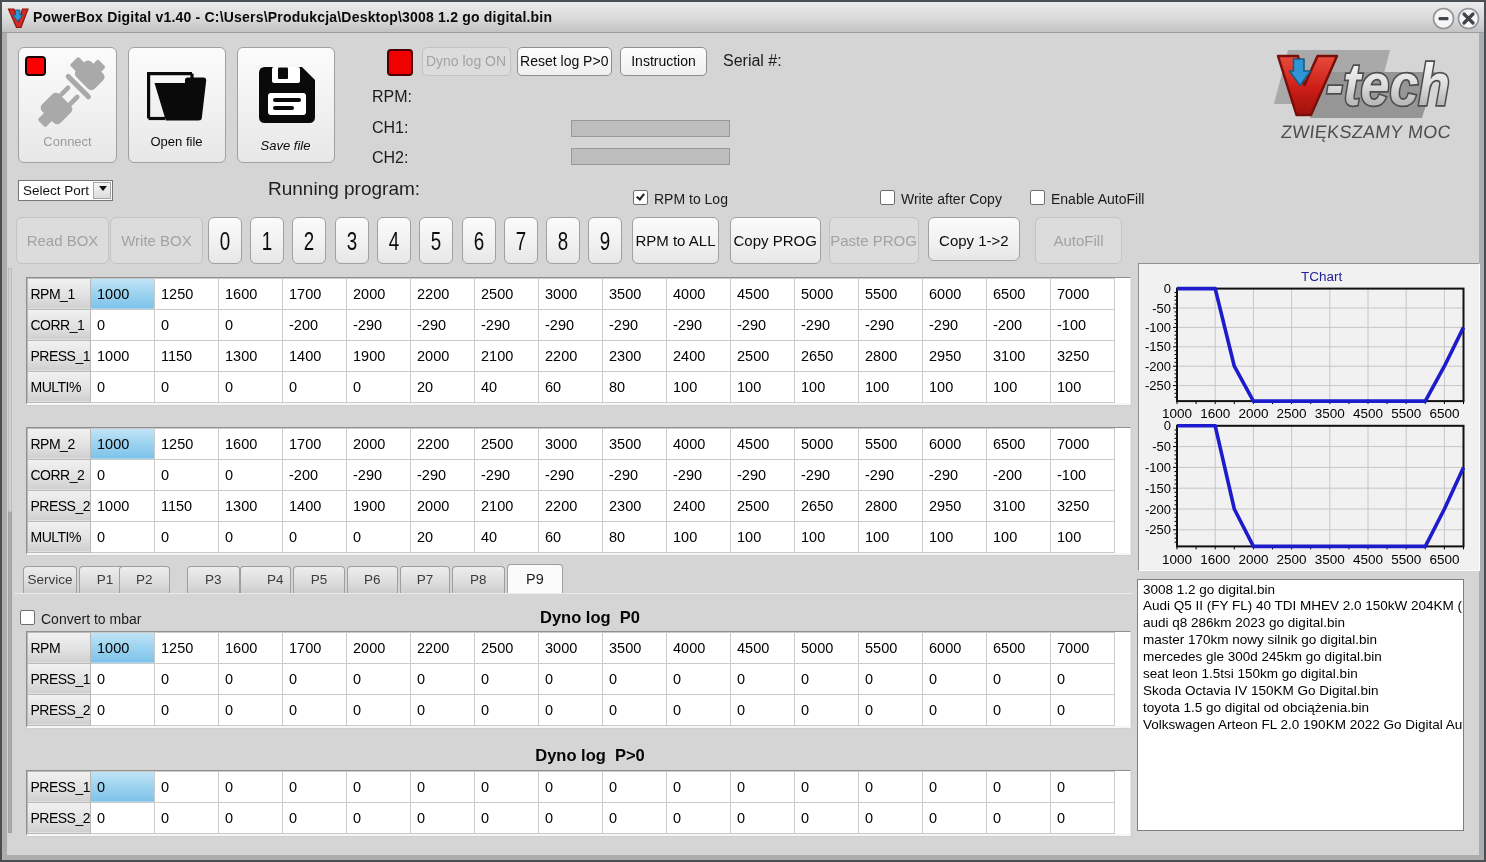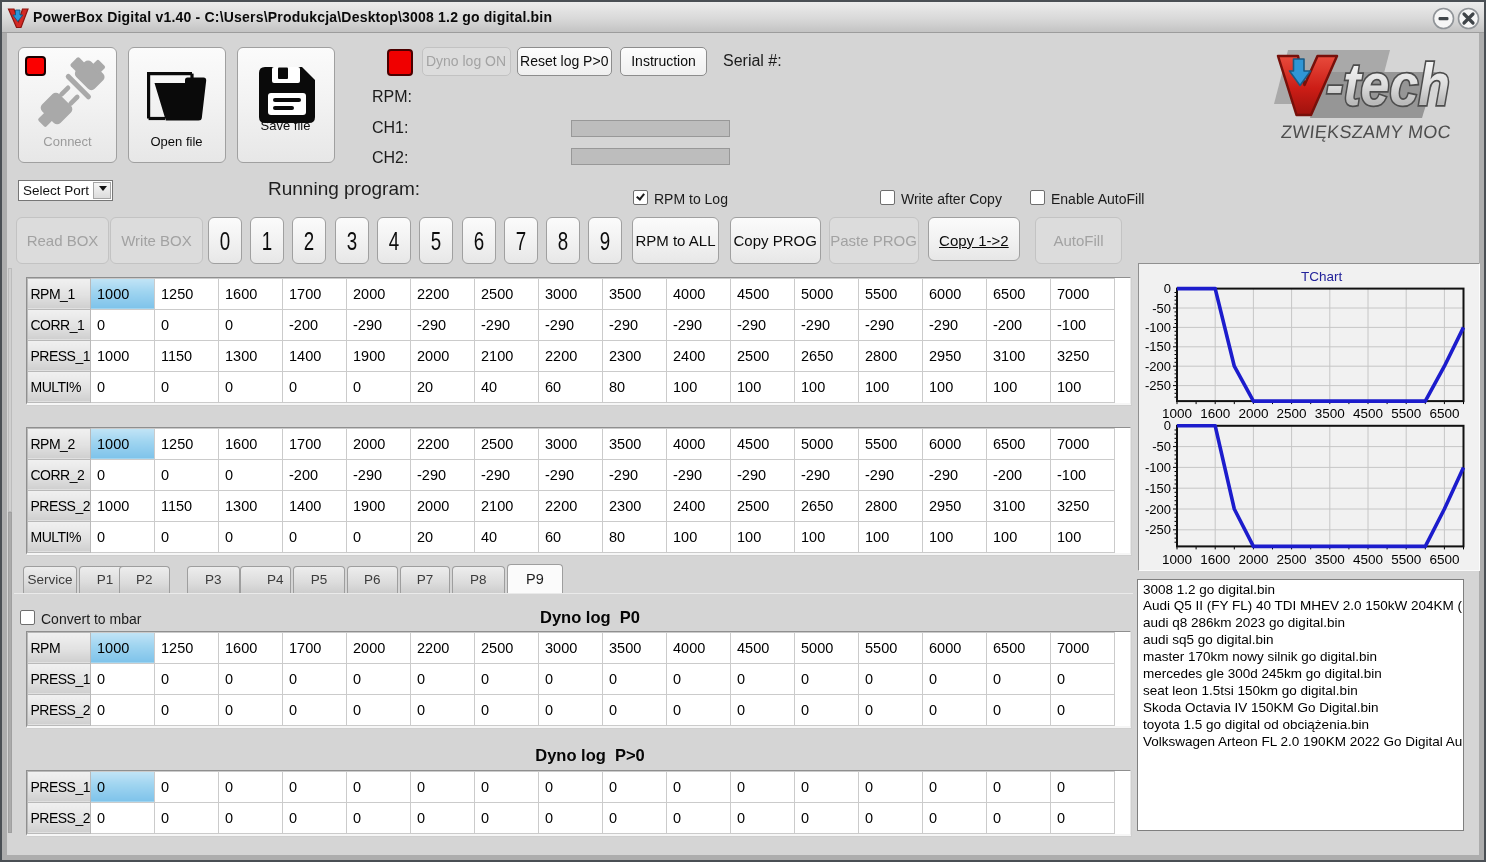--- a/index.html
+++ b/index.html
@@ -68,21 +68,21 @@
     <svg style="position:absolute;left:16.5px;top:16.5px;" width="65" height="57" viewBox="0 0 65 57">
 <g fill="none" stroke="#0a0a0a" stroke-width="3.2">
 <path d="M3.6 53.5 V8.6 H47"></path>
 <path d="M47 8.6 V14"></path>
 <path d="M3.6 53.5 H20"></path>
 </g>
 <path d="M9.5 18 L40 18 L40 15 Q40 12.5 42.5 12.5 L58.5 12.5 Q61.3 12.5 61.2 15.5 L56.8 53 Q56.5 55.5 53.5 55.5 L20.8 55.5 Z" fill="#0a0a0a"></path>
 </svg>
   </div>
 <div class="btn" style="left:236.5px;top:47px;width:98px;height:116px;font-size:13px;">
-    <span style="position:absolute;left:0;right:0;top:70px;color:#0c0c0c;">Save file</span>
+    <span style="position:absolute;left:0;right:0;top:90px;color:#0c0c0c;font-style:italic;">Save file</span>
     <svg style="position:absolute;left:17px;top:15px;" width="64" height="64" viewBox="0 0 64 64">
 <path d="M4 10 Q4 4 10 4 H47 L60 17 V54 Q60 60 54 60 H10 Q4 60 4 54 Z" fill="#0a0a0a"></path>
 <rect x="17" y="4" width="28" height="16" rx="2" fill="#ffffff"></rect>
 <rect x="23" y="4.5" width="10" height="11.5" rx="1" fill="#0a0a0a"></rect>
 <rect x="13" y="30" width="38" height="22" rx="3" fill="#ffffff"></rect>
 <rect x="18" y="35" width="28" height="4" rx="2" fill="#0a0a0a"></rect>
 <rect x="18" y="43" width="21" height="4" rx="2" fill="#0a0a0a"></rect>
 </svg>
   </div>
 <div class="abs" style="left:387px;top:48.5px;width:26px;height:27px;background:#f00000;border:2px solid #4a0000;border-radius:4px;"></div>
@@ -117,21 +117,21 @@
 <div class="btn" style="left:334.6px;top:217px;width:34px;height:47px;line-height:46px;font-size:25px;"><span style="display:inline-block;transform:scaleX(0.75);">3</span></div>
 <div class="btn" style="left:376.9px;top:217px;width:34px;height:47px;line-height:46px;font-size:25px;"><span style="display:inline-block;transform:scaleX(0.75);">4</span></div>
 <div class="btn" style="left:419.2px;top:217px;width:34px;height:47px;line-height:46px;font-size:25px;"><span style="display:inline-block;transform:scaleX(0.75);">5</span></div>
 <div class="btn" style="left:461.5px;top:217px;width:34px;height:47px;line-height:46px;font-size:25px;"><span style="display:inline-block;transform:scaleX(0.75);">6</span></div>
 <div class="btn" style="left:503.8px;top:217px;width:34px;height:47px;line-height:46px;font-size:25px;"><span style="display:inline-block;transform:scaleX(0.75);">7</span></div>
 <div class="btn" style="left:546.1px;top:217px;width:34px;height:47px;line-height:46px;font-size:25px;"><span style="display:inline-block;transform:scaleX(0.75);">8</span></div>
 <div class="btn" style="left:588.4px;top:217px;width:34px;height:47px;line-height:46px;font-size:25px;"><span style="display:inline-block;transform:scaleX(0.75);">9</span></div>
 <div class="btn" style="left:631.7px;top:217px;width:87.6px;height:47px;line-height:45px;font-size:15px;">RPM to ALL</div>
 <div class="btn" style="left:729.7px;top:217px;width:91px;height:47px;line-height:45px;font-size:15px;">Copy PROG</div>
 <div class="btn dis" style="left:828.5px;top:217px;width:90px;height:47px;line-height:45px;font-size:15px;">Paste PROG</div>
-<div class="btn" style="left:928.2px;top:217px;width:91.4px;height:44px;line-height:45px;font-size:15px;text-decoration:underline;">Copy 1-&gt;2</div>
+<div class="btn" style="left:928.2px;top:217px;width:91.4px;height:44px;line-height:45px;font-size:15px;">Copy 1-&gt;2</div>
 <div class="btn dis" style="left:1035px;top:217px;width:87px;height:47px;line-height:45px;font-size:15px;">AutoFill</div>
 <div class="abs" style="left:7.5px;top:268px;width:4px;height:244px;background:#d0d0d0;border:1px solid #bcbcbc;"></div>
 <div class="abs" style="left:7.5px;top:512px;width:4px;height:321px;background:#ababab;border:1px solid #a0a0a0;"></div>
 <div class="tbwrap" style="left:25.5px;top:276.5px;width:1105.5px;">
     <table class="grid" style="position:relative;width:1103.5px;">
       <colgroup>
         <col style="width:63.5px;">
         <col style="width:64px;">
         <col style="width:64px;">
         <col style="width:64px;">
@@ -654,21 +654,20 @@
     <text x="229.0" y="299.5" font-size="13.5" text-anchor="middle" fill="#000">4500</text>
     <text x="267.2" y="299.5" font-size="13.5" text-anchor="middle" fill="#000">5500</text>
     <text x="305.4" y="299.5" font-size="13.5" text-anchor="middle" fill="#000">6500</text>
     <rect x="38.0" y="161.8" width="286.5" height="120.59999999999997" fill="none" stroke="#111" stroke-width="2"></rect>
     <polyline points="38.0,161.8 57.1,161.8 76.2,161.8 95.3,245.0 114.4,282.4 133.5,282.4 152.6,282.4 171.7,282.4 190.8,282.4 209.9,282.4 229.0,282.4 248.1,282.4 267.2,282.4 286.3,282.4 305.4,245.0 324.5,203.4" fill="none" stroke="#1c1ccc" stroke-width="3.6" stroke-linejoin="round"></polyline>
   </svg>
 <div class="abs" style="left:1137px;top:579px;width:327px;height:252px;background:#fff;border:1px solid #7f7f7f;font-size:13.5px;color:#000;padding:1.5px 0 0 5px;white-space:nowrap;overflow:hidden;">
     <div style="height:16.9px;line-height:16.9px;">3008 1.2 go digital.bin</div>
     <div style="height:16.9px;line-height:16.9px;">Audi Q5 II (FY FL) 40 TDI MHEV 2.0 150kW 204KM (</div>
     <div style="height:16.9px;line-height:16.9px;">audi q8 286km 2023 go digital.bin</div>
-    <div style="height:16.9px;line-height:16.9px;">audi sq5 go digital.bin</div>
     <div style="height:16.9px;line-height:16.9px;">master 170km nowy silnik go digital.bin</div>
     <div style="height:16.9px;line-height:16.9px;">mercedes gle 300d 245km go digital.bin</div>
     <div style="height:16.9px;line-height:16.9px;">seat leon 1.5tsi 150km go digital.bin</div>
     <div style="height:16.9px;line-height:16.9px;">Skoda Octavia IV 150KM Go Digital.bin</div>
     <div style="height:16.9px;line-height:16.9px;">toyota 1.5 go digital od obciążenia.bin</div>
     <div style="height:16.9px;line-height:16.9px;">Volkswagen Arteon FL 2.0 190KM 2022 Go Digital Au</div>
   </div>
 <svg class="abs" style="left:1240px;top:40px;" width="230" height="105" viewBox="0 0 230 105">
 <defs>
 <linearGradient id="met" x1="0" y1="0" x2="0" y2="1">

